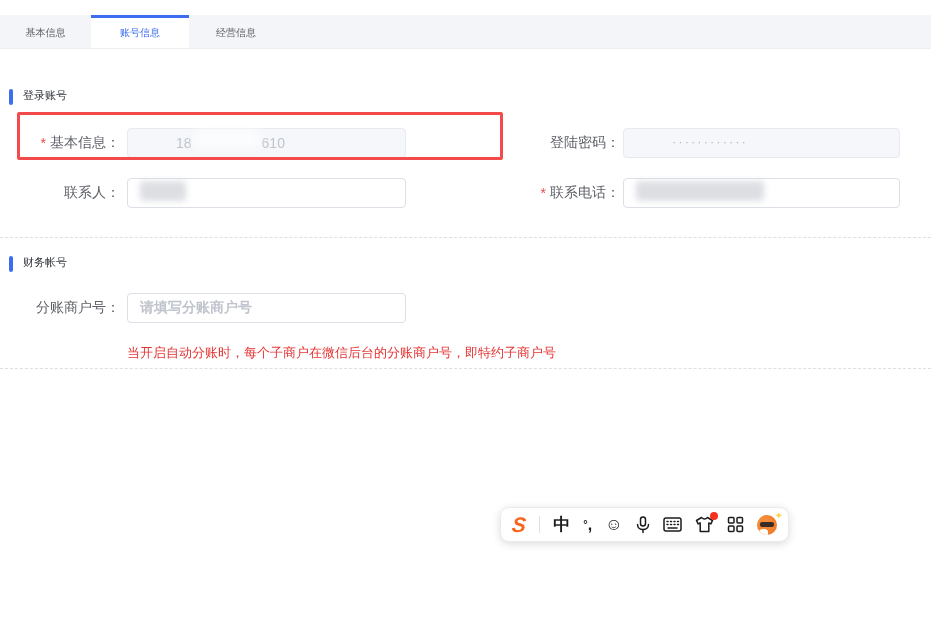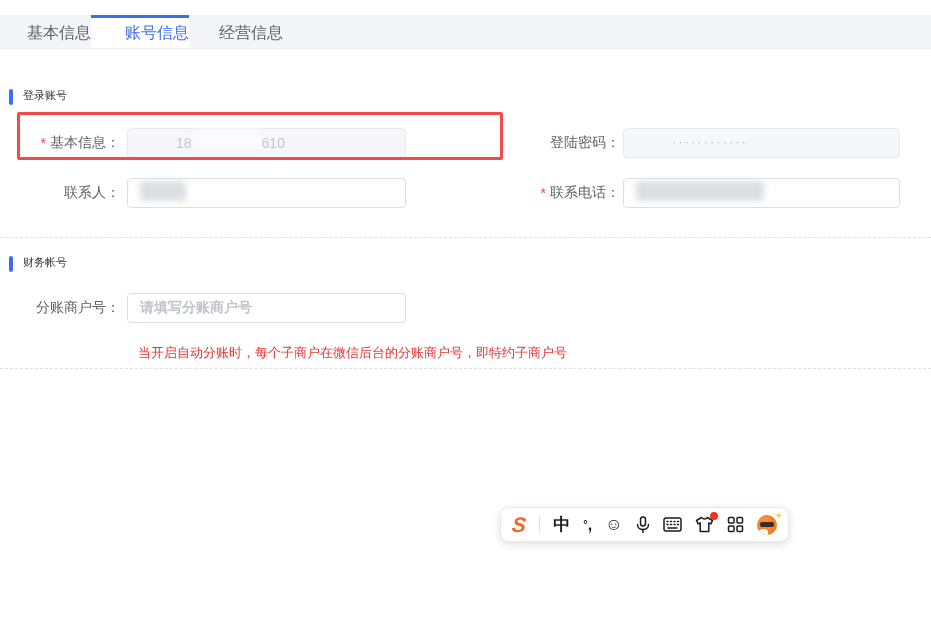--- a/index.html
+++ b/index.html
@@ -13,22 +13,22 @@
   }
 
   
   .tabbar {
     position: absolute; left: 0; top: 15px; right: 0; height: 34px;
     background: #f4f5f8;
     border-bottom: 1px solid #eceef1;
     display: flex; align-items: stretch;
   }
   .tab {
-    display: flex; align-items: center; justify-content: flex-end;
-    font-size: 16px; color: #5c6066; cursor: pointer;
+    display: flex; align-items: center; justify-content: center;
+    font-size: 10px; color: #5c6066; cursor: pointer;
     border-top: 3px solid transparent;
   }
   .tab-1 { width: 91px; }
   .tab-2 { width: 94px; }
   .tab-3 { width: 98px; }
   .tab.active {
     background: #fff;
     border-top: 3px solid #3d6ef2;
     color: #3d6ef2;
   }
@@ -89,21 +89,21 @@
   .redact.light { background: #fbfcfd; filter: blur(4px); }
   .redact.gray  { background: #d6d9de; filter: blur(3px); opacity: .85; }
   .redact.r-account { width: 66px; height: 20px; margin: -8px 2px 0 2px; }
   .redact.r-person  { width: 46px; height: 20px; margin-top: -4px; }
   .redact.r-phone   { width: 128px; height: 20px; margin-top: -4px; }
 
   .placeholder { color: #c0c4cc; font-weight: bold; }
 
   .hint {
     position: absolute; left: 127px; top: 344px;
-    font-size: 13px; color: #e53535; white-space: nowrap; margin-left: 11px;
+    font-size: 13px; color: #e53535; white-space: nowrap;
   }
 
   .divider {
     position: absolute; left: 0; right: 0; height: 0;
     border-top: 1px dashed #dcdfe3;
   }
   .div-1 { top: 237px; }
   .div-2 { top: 368px; }
 
   

